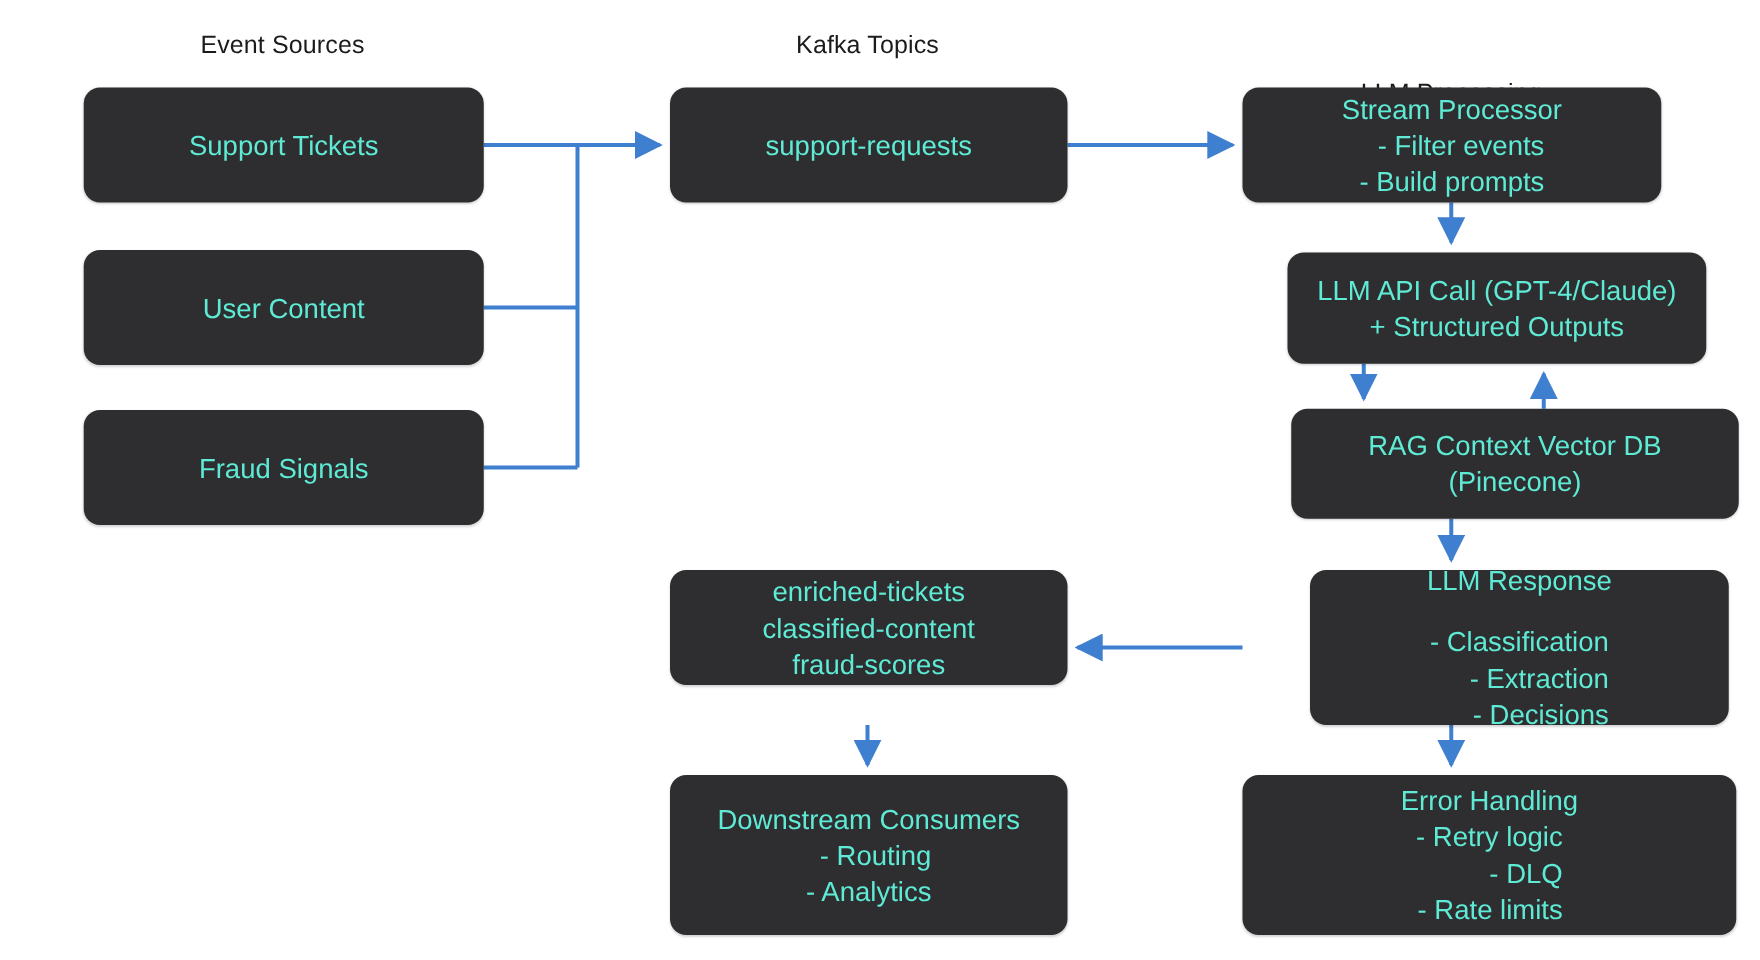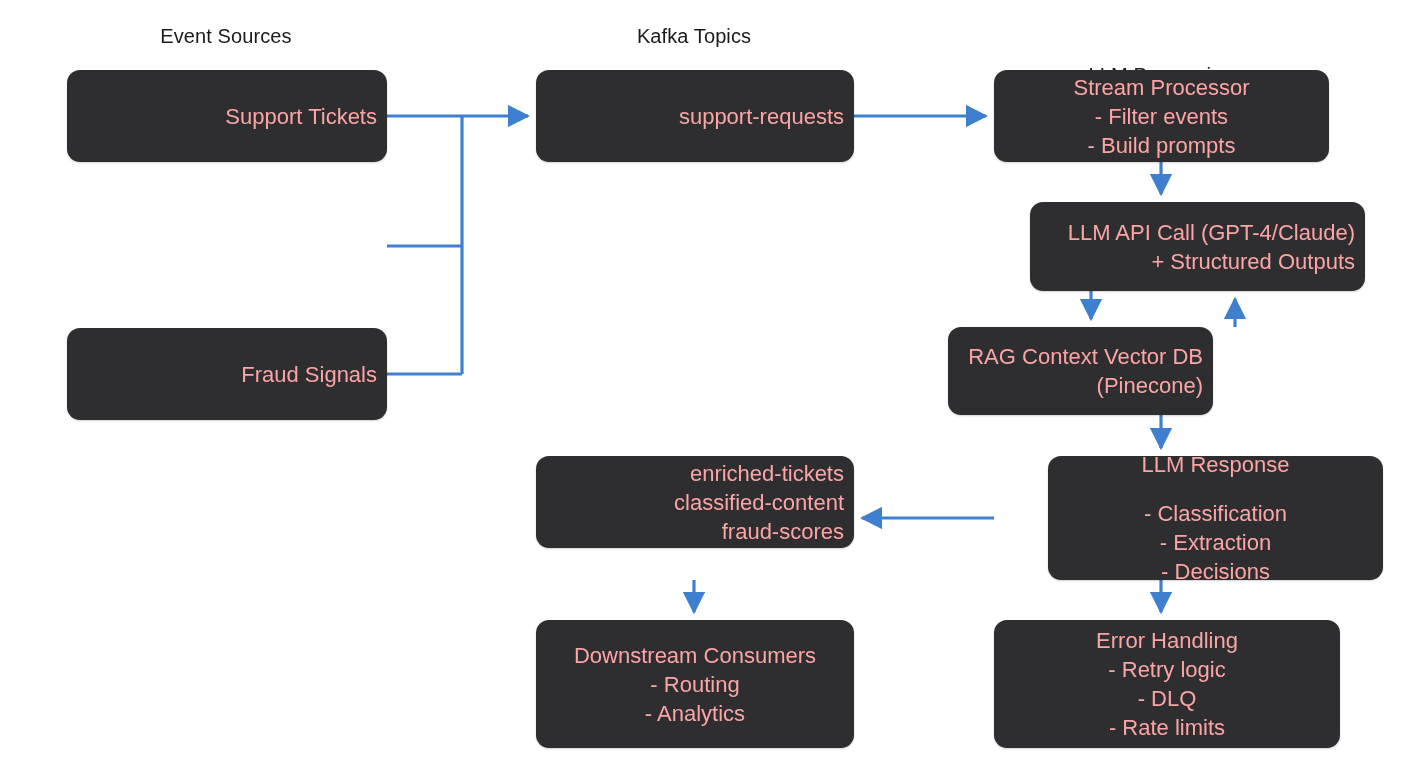--- a/index.html
+++ b/index.html
@@ -38,40 +38,40 @@
     font-weight: 400;
   }
   .node {
     position: absolute;
     box-sizing: border-box;
     background: #2e2e30;
     border-radius: 13px;
     color: #ffffff;
     display: flex;
     flex-direction: column;
-    align-items: flex-end;
+    align-items: center;
     justify-content: center;
     padding: 6px 10px;
     box-shadow: 0 1px 2px rgba(0,0,0,0.18);
   }
   .node .line {
     font-size: 22px;
     line-height: 29px;
     white-space: nowrap;
     text-align: center;
-    color: #fca5a5;
+    color: #5eead4;
   }
   
   .node.bulleted {
     align-items: center;
   }
   .node.bulleted .bullets {
     display: flex;
     flex-direction: column;
-    align-items: center;
+    align-items: flex-end;
   }
   .node.bulleted .bullets .line {
     text-align: left;
   }
 </style>
 </head>
 <body>
 
 <div id="canvas">
 
@@ -120,20 +120,23 @@
     <span>Kafka Topics</span>
   </div>
   <div class="col-header" style="left:935px;top:20px;width:452px;margin-top:39px;">
     <span>LLM Processing</span>
   </div>
 
   <div class="node" style="left:67px;top:70px;width:320px;height:92px;">
     <div class="line">Support Tickets</div>
   </div>
 
+  <div class="node" style="left:67px;top:200px;width:320px;height:92px;">
+    <div class="line">User Content</div>
+  </div>
 
   <div class="node" style="left:67px;top:328px;width:320px;height:92px;">
     <div class="line">Fraud Signals</div>
   </div>
 
   <div class="node" style="left:536px;top:70px;width:318px;height:92px;">
     <div class="line">support-requests</div>
   </div>
 
   <div class="node" style="left:536px;top:456px;width:318px;height:92px;">
@@ -156,35 +159,35 @@
       <div class="line">- Filter events</div>
       <div class="line">- Build prompts</div>
     </div>
   </div>
 
   <div class="node" style="left:994px;top:202px;width:335px;height:89px;margin-left:36px;">
     <div class="line">LLM API Call (GPT-4/Claude)</div>
     <div class="line">+ Structured Outputs</div>
   </div>
 
-  <div class="node" style="left:948px;top:327px;width:265px;height:88px;">
+  <div class="node" style="left:1033px;top:327px;width:358px;height:88px;">
     <div class="line">RAG Context Vector DB</div>
     <div class="line">(Pinecone)</div>
   </div>
 
   <div class="node bulleted" style="left:1048px;top:456px;width:335px;height:124px;gap:20px;">
     <div class="line">LLM Response</div>
     <div class="bullets">
       <div class="line">- Classification</div>
       <div class="line">- Extraction</div>
       <div class="line">- Decisions</div>
     </div>
   </div>
 
-  <div class="node bulleted" style="left:994px;top:620px;width:346px;height:128px;">
+  <div class="node bulleted" style="left:994px;top:620px;width:395px;height:128px;">
     <div class="line">Error Handling</div>
     <div class="bullets">
       <div class="line">- Retry logic</div>
       <div class="line">- DLQ</div>
       <div class="line">- Rate limits</div>
     </div>
   </div>
 
 </div>
 

